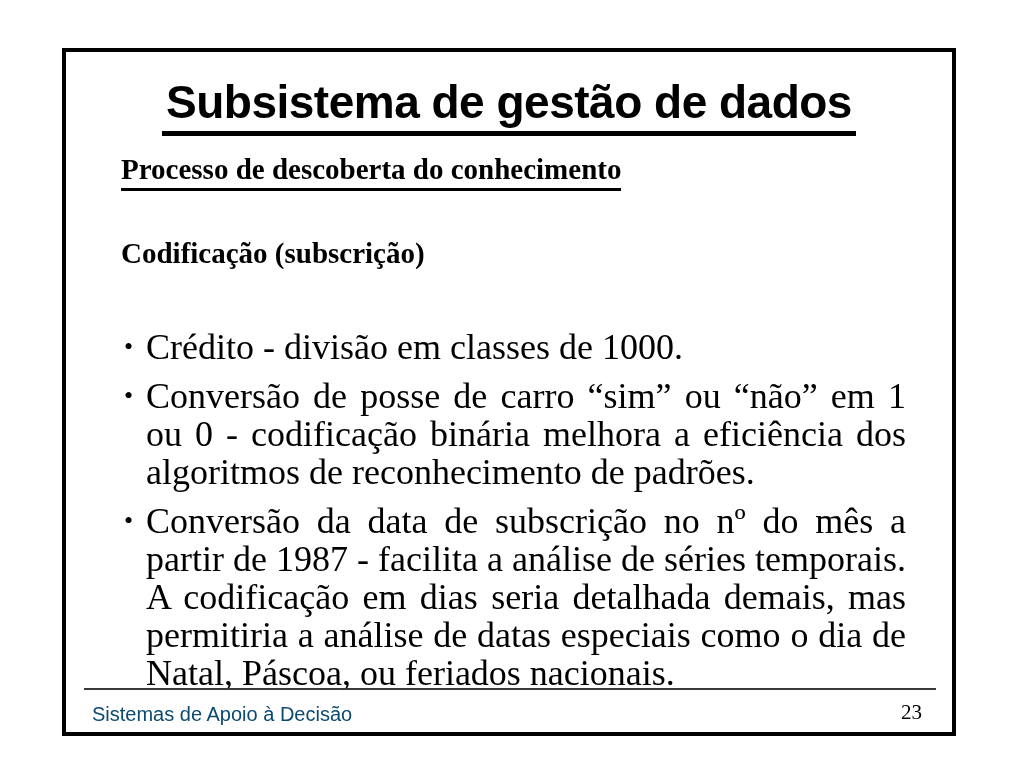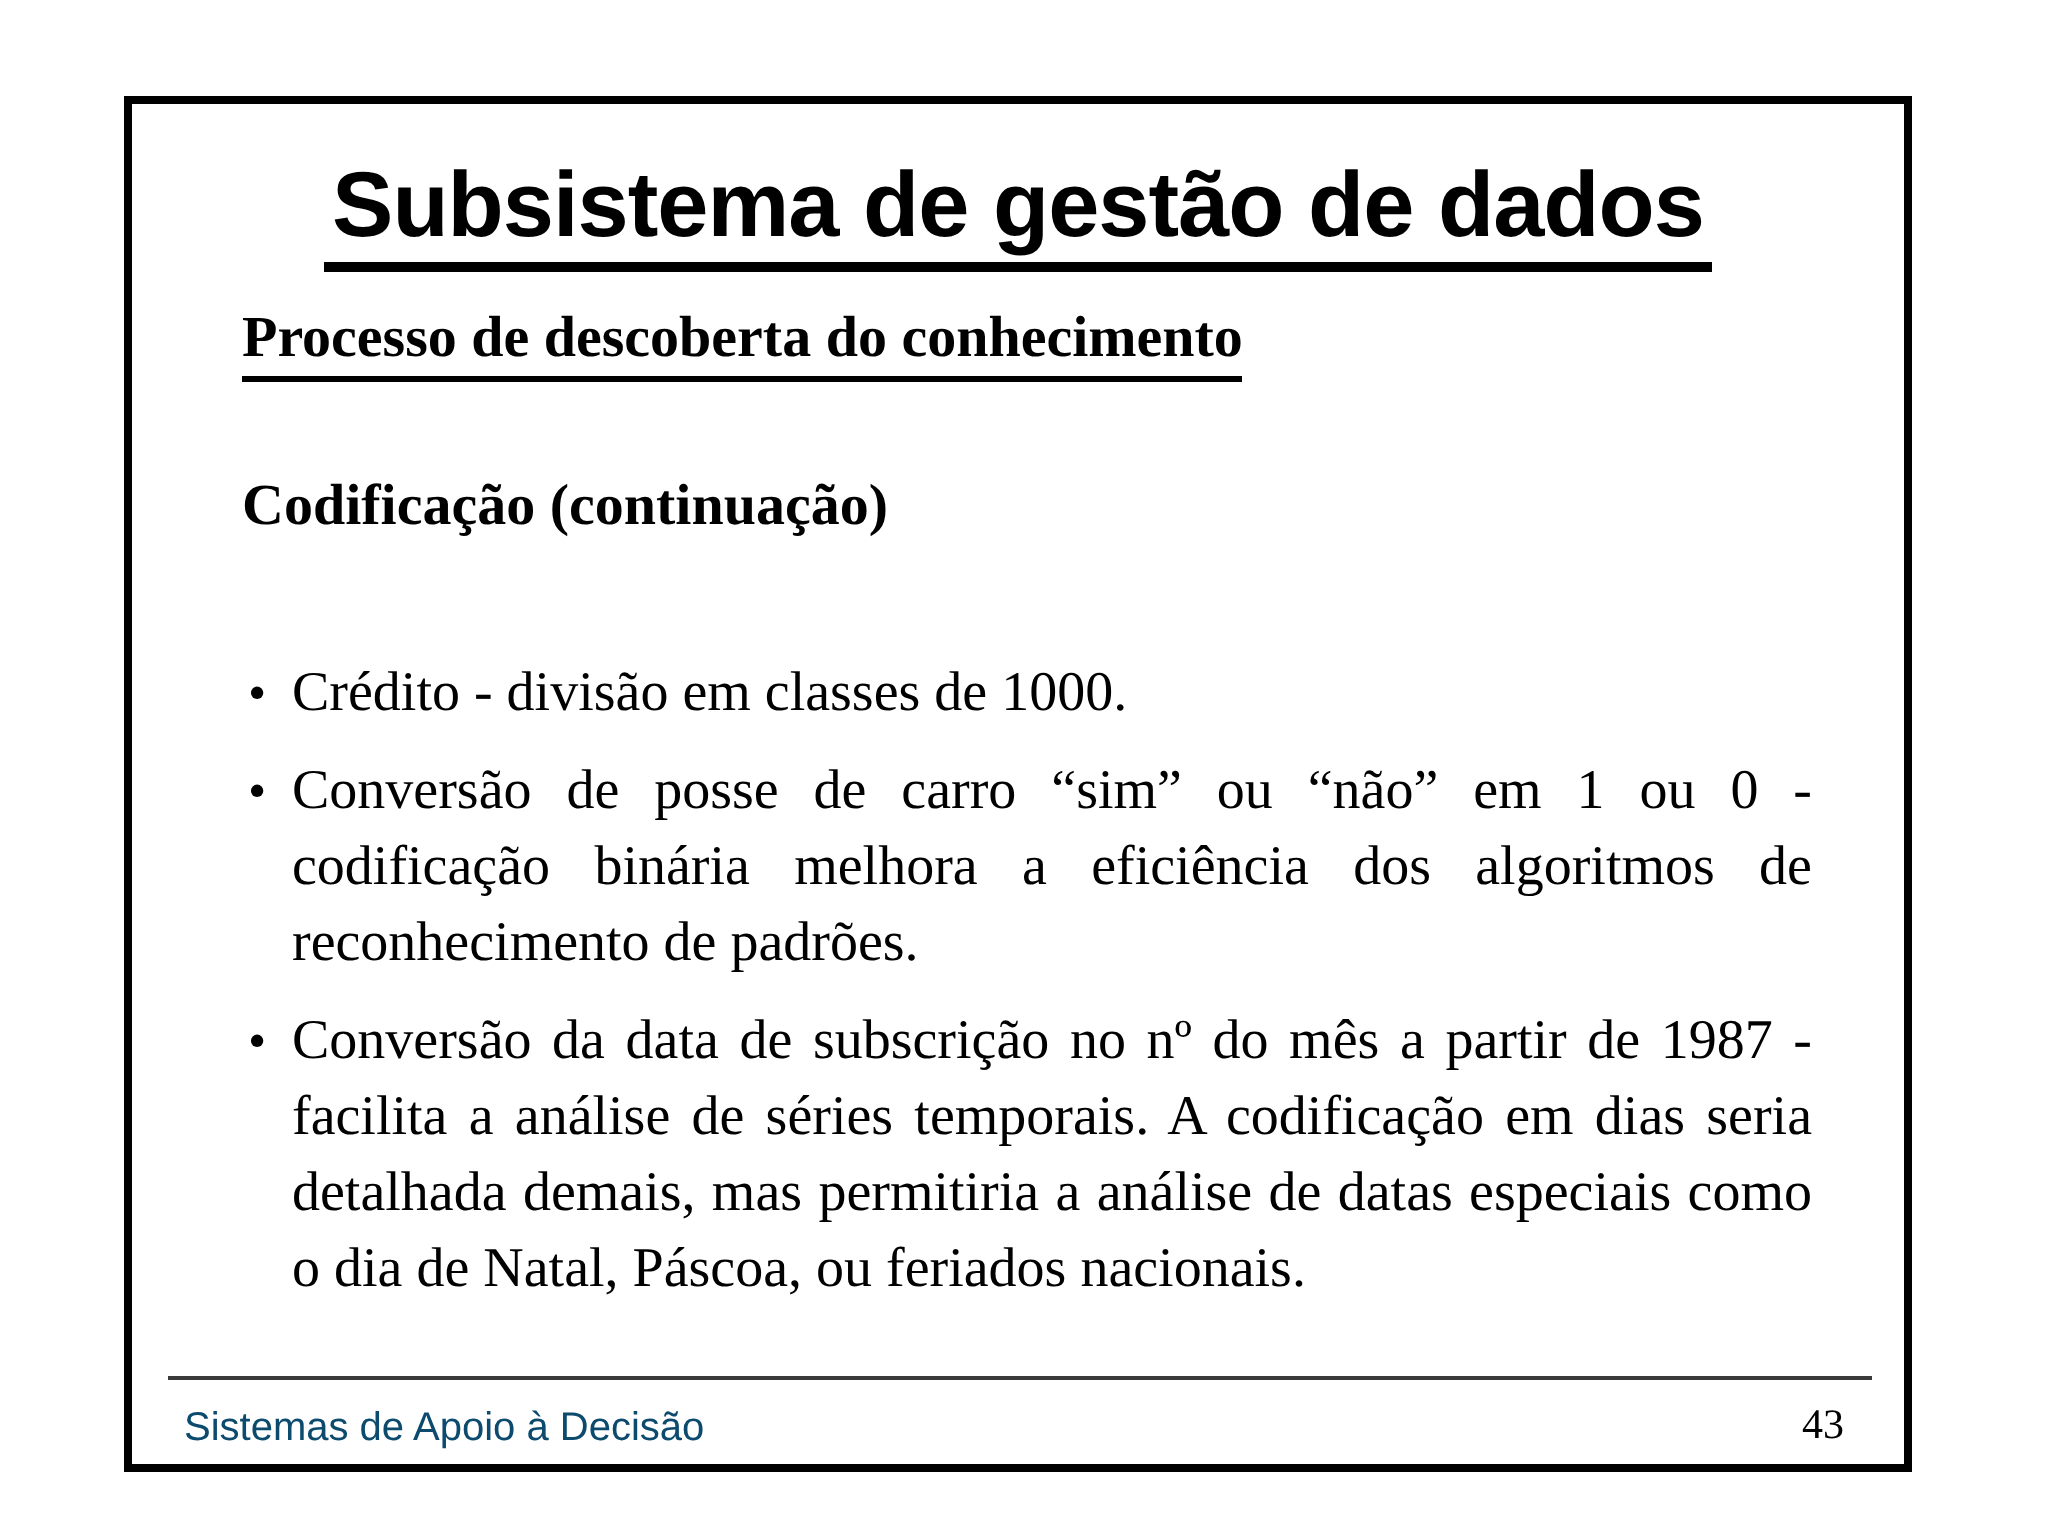--- a/index.html
+++ b/index.html
@@ -78,21 +78,21 @@
     margin-bottom: 11px;
   }
   .bullet-marker {
     flex: 0 0 22px;
     width: 22px;
     font-size: 26px;
     line-height: 38px;
   }
   .bullet-text {
     flex: 1 1 auto;
-    font-size: 28px;
+    font-size: 36px;
     line-height: 38px;
     text-align: justify;
     text-align-last: left;
   }
   .footer-line {
     position: absolute;
     left: 18px; top: 636px;
     width: 852px; height: 2px;
     background: #3a3a3a;
   }
@@ -120,21 +120,21 @@
     <div class="slide-inner">
 
       <div class="title-wrap">
         <span class="title-text">Subsistema de gestão de dados</span>
       </div>
 
       <div class="section-heading">
         <span>Processo de descoberta do conhecimento</span>
       </div>
 
-      <div class="subheading">Codificação (continuação)</div>
+      <div class="subheading">Codificação (subscrição)</div>
 
 
       <ul class="bullets">
         <li class="bullet-item">
           <span class="bullet-marker">•</span>
           <div class="bullet-text">Crédito - divisão em classes de 1000.</div>
         </li>
         <li class="bullet-item">
           <span class="bullet-marker">•</span>
           <div class="bullet-text">Conversão de posse de carro “sim” ou “não” em 1 ou 0 - codificação binária melhora a eficiência dos algoritmos de reconhecimento de padrões.</div>
@@ -142,17 +142,17 @@
         <li class="bullet-item">
           <span class="bullet-marker">•</span>
           <div class="bullet-text">Conversão da data de subscrição no nº do mês a partir de 1987 - facilita a análise de séries temporais. A codificação em dias seria detalhada demais, mas permitiria a análise de datas especiais como o dia de Natal, Páscoa, ou feriados nacionais.</div>
         </li>
       </ul>
 
       <div class="footer-line"></div>
 
       <div class="footer-left">Sistemas de Apoio à Decisão</div>
 
-      <div class="page-number">43</div>
+      <div class="page-number">23</div>
 
     </div>
   </div>
 </div>
 
 </body></html>

